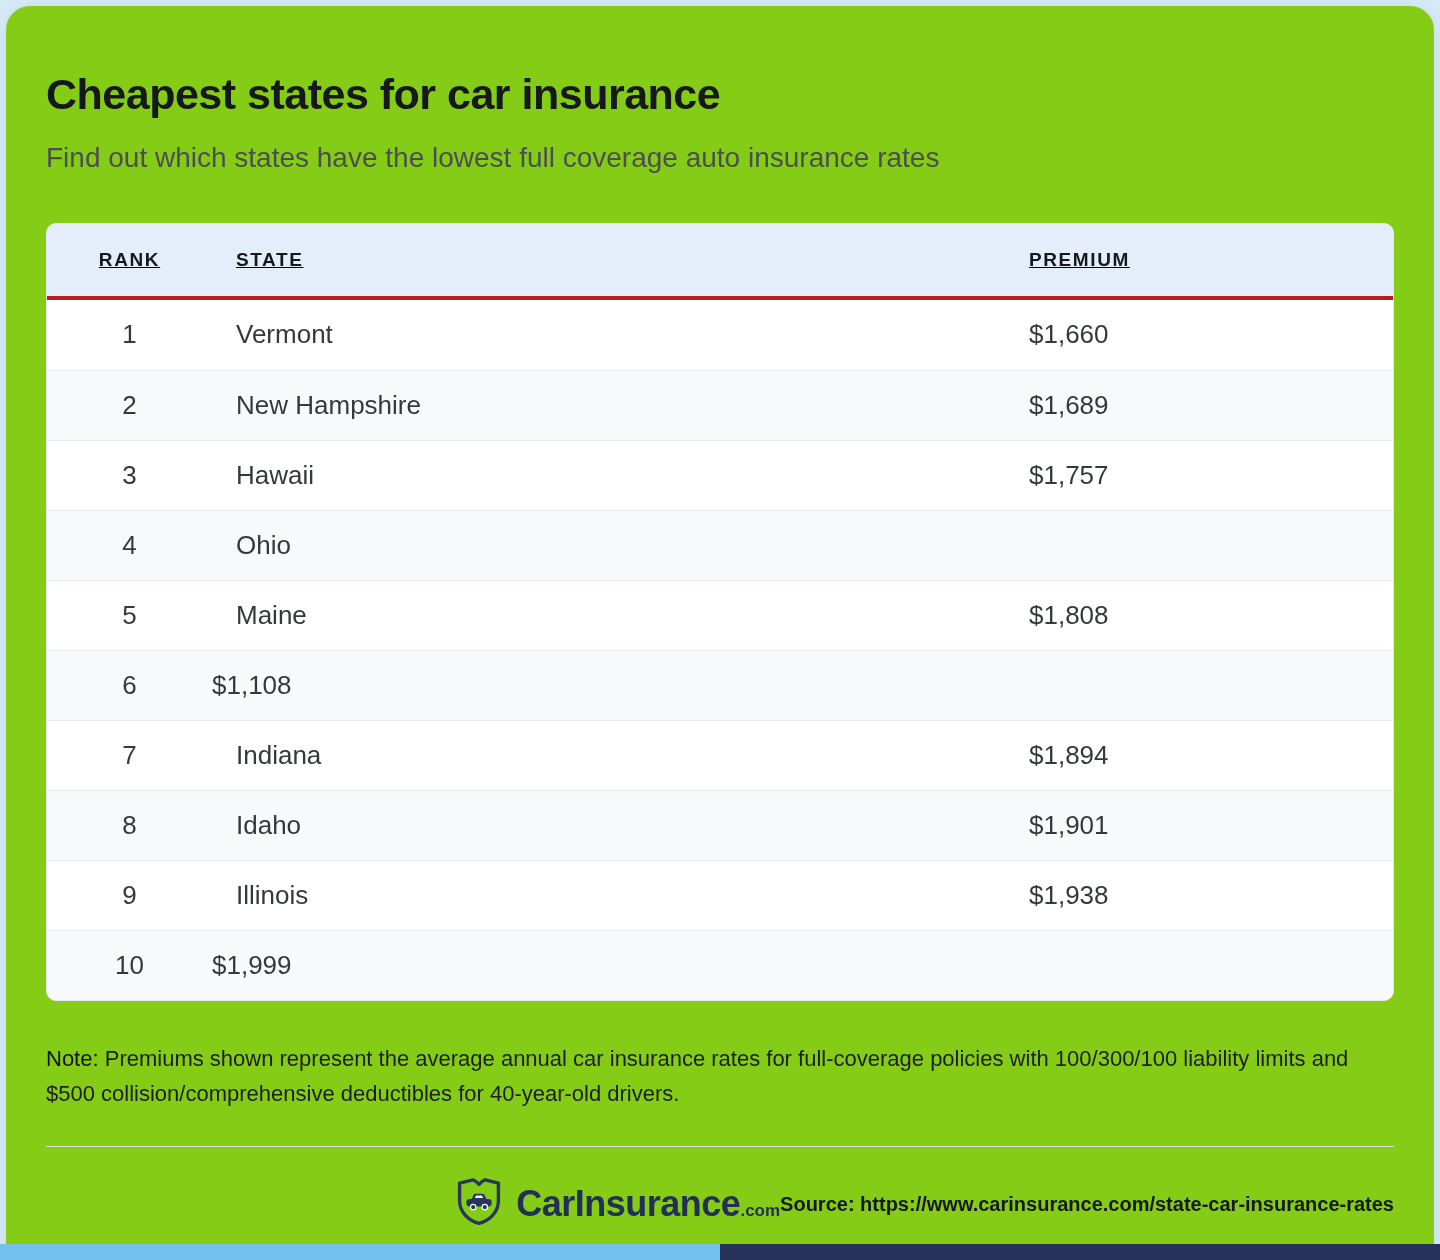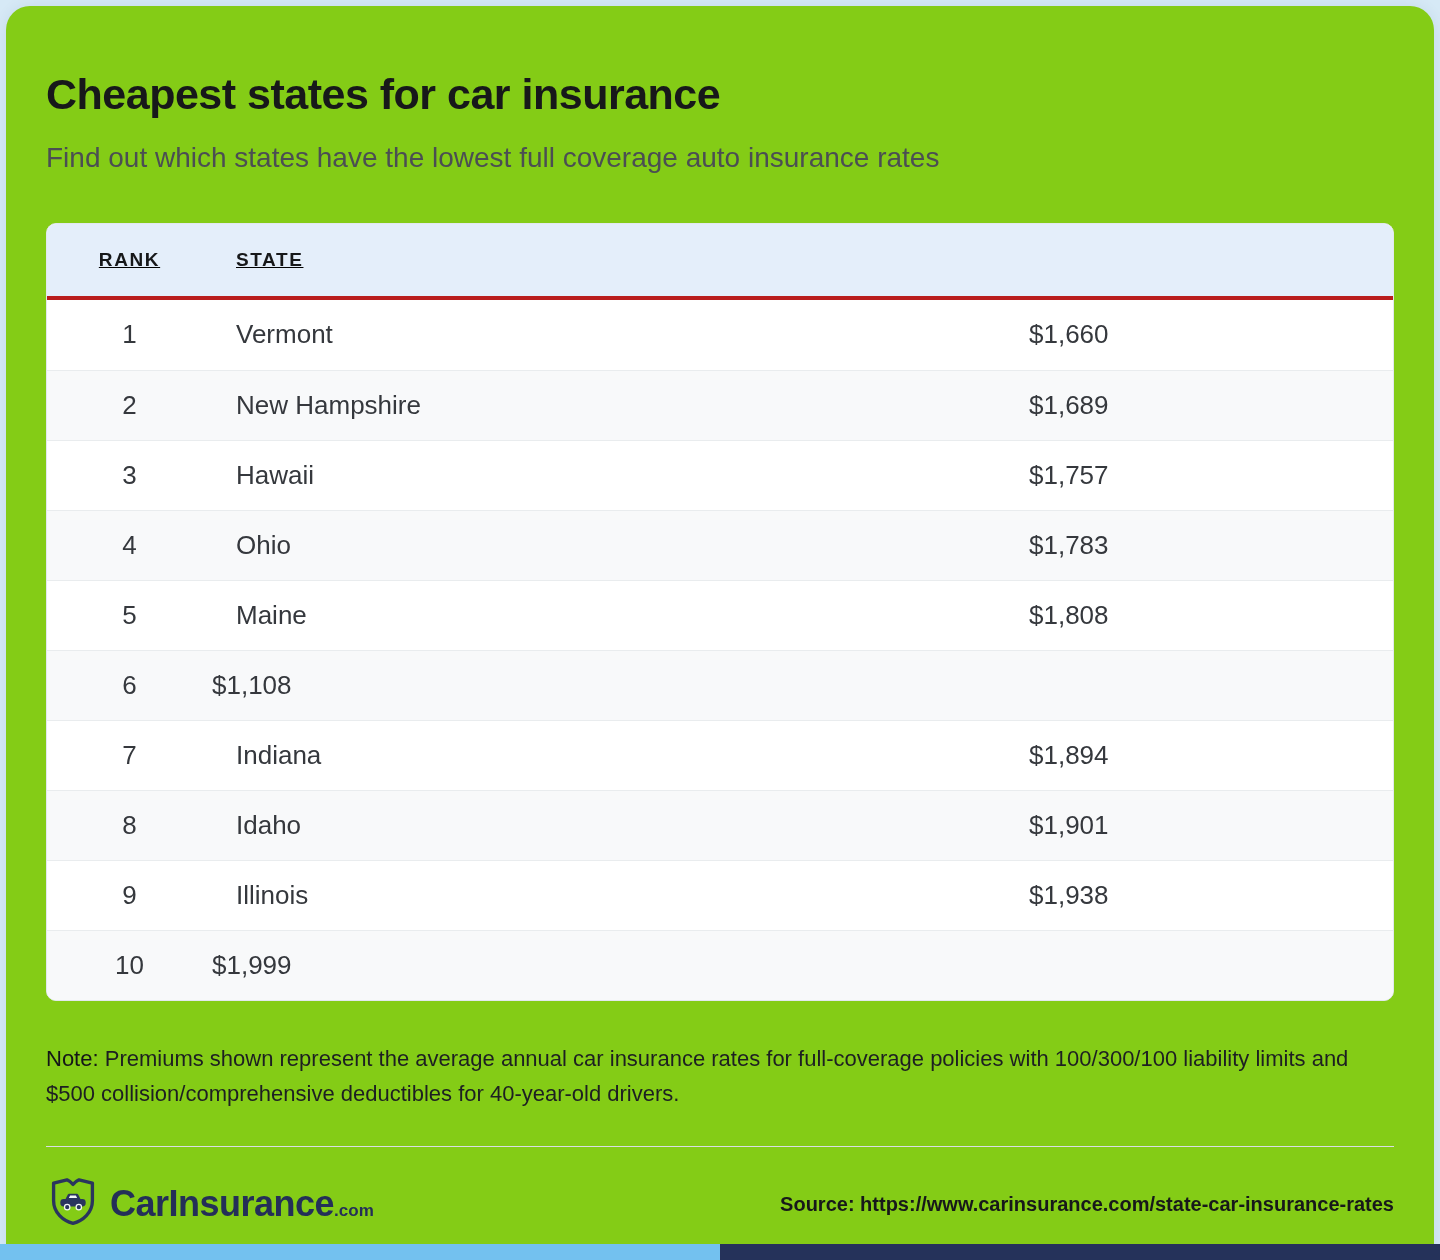--- a/index.html
+++ b/index.html
@@ -45,21 +45,21 @@
   .trow.alt{background:#f8f9fa;}
   .cell{font-size:26px;color:#35383d;}
   .note{
     margin-top:40px;font-size:22px;line-height:1.63;color:#1d1f22;max-width:1350px;
   }
   .note b{font-weight:400;color:#141518;}
   .divider{
     border:none;border-top:1px solid #d9dee3;margin:34px 0 0 0;
   }
   .footer{
-    display:flex;justify-content:space-between;align-items:center;margin-top:26px;gap:32px;
+    display:flex;justify-content:flex-end;align-items:center;margin-top:26px;
   }
   .brand{display:flex;align-items:center;gap:10px;}
   .brand-text{display:flex;align-items:baseline;color:#242f58;}
   .brand-name{font-size:36px;font-weight:800;letter-spacing:-0.5px;}
   .brand-suffix{font-size:17px;font-weight:700;}
   .source{font-size:20px;font-weight:700;color:#17181a;}
   .bottom-bar{
     position:absolute;left:0;right:0;bottom:0;height:16px;display:flex;z-index:5;
   }
   .bottom-bar .seg-light{flex:0 0 720px;background:#73c1ef;}
@@ -70,41 +70,41 @@
 
 <div class="card">
   <div class="content">
     <h1 class="title">Cheapest states for car insurance</h1>
     <p class="subtitle">Find out which states have the lowest full coverage auto insurance rates</p>
 
     <div class="table">
       <div class="thead">
         <div class="th col-rank">RANK</div>
         <div class="th col-state">STATE</div>
+        <div class="th col-premium">PREMIUM</div>
       </div>
       <div id="table-body">
           <div class="trow">
             <div class="cell col-rank">1</div>
             <div class="cell col-state">Vermont</div>
             <div class="cell col-premium">$1,660</div>
           </div>
           <div class="trow alt">
             <div class="cell col-rank">2</div>
             <div class="cell col-state">New Hampshire</div>
             <div class="cell col-premium">$1,689</div>
           </div>
           <div class="trow">
             <div class="cell col-rank">3</div>
             <div class="cell col-state">Hawaii</div>
             <div class="cell col-premium">$1,757</div>
           </div>
           <div class="trow alt">
             <div class="cell col-rank">4</div>
             <div class="cell col-state">Ohio</div>
-            <div class="cell col-premium">$1,783</div>
           </div>
           <div class="trow">
             <div class="cell col-rank">5</div>
             <div class="cell col-state">Maine</div>
             <div class="cell col-premium">$1,808</div>
           </div>
           <div class="trow alt">
             <div class="cell col-rank">6</div>
             <div class="cell col-premium">$1,108</div>
           </div>

